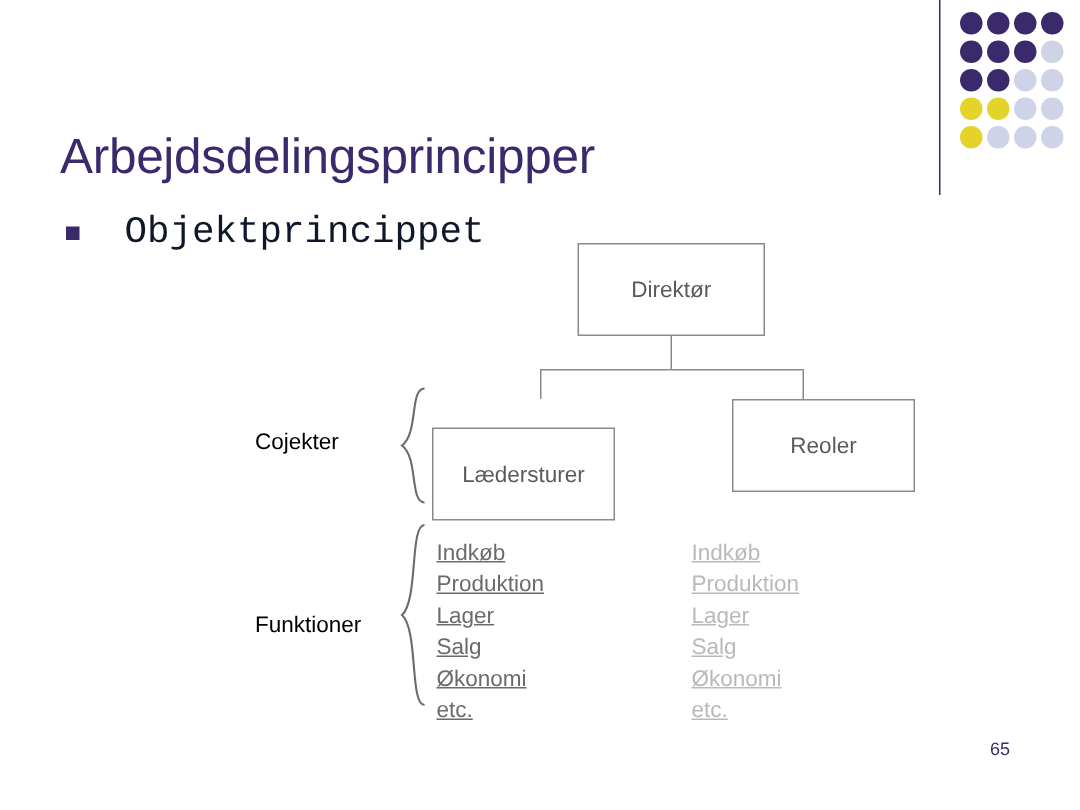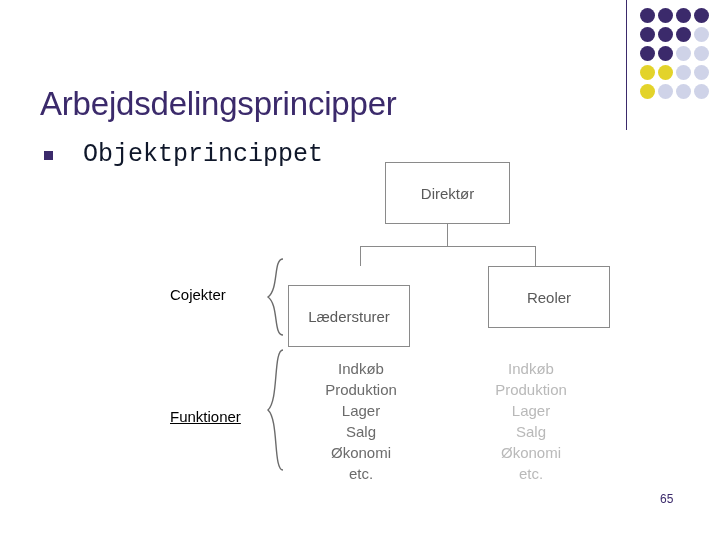--- a/index.html
+++ b/index.html
@@ -117,22 +117,22 @@
     color: #6b6b6b;
     font-size: 15px;
   }
   .brace svg { display: block; }
 
   .func-col {
     position: absolute;
     color: #6b6b6b;
     font-size: 15px;
     line-height: 21px;
-    text-align: center;
     width: 140px;
+    text-decoration: underline;
   }
   .func-col.faded { color: #b9b9b9; }
 
   
   .page-number {
     position: absolute;
     left: 660px;
     top: 492px;
     font-size: 12px;
     color: #3b2a6b;
@@ -204,21 +204,21 @@
 
   <div class="func-col faded" style="left:301px; top:218px;">
     <div>Indkøb</div>
     <div>Produktion</div>
     <div>Lager</div>
     <div>Salg</div>
     <div>Økonomi</div>
     <div>etc.</div>
   </div>
 
-  <div class="side-label" style="left:10px; top:268px;text-decoration:underline;">Funktioner</div>
+  <div class="side-label" style="left:10px; top:268px;">Funktioner</div>
 
   <div class="brace" style="left:105px; top:208px;">
     <svg width="22" height="125" viewBox="0 0 22 125">
       <path d="M18 2 C8 2, 14 52, 3 62 C14 72, 8 122, 18 122" fill="none" stroke="#6b6b6b" stroke-width="1.4"></path>
     </svg>
   </div>
 
 </div>
 
 <div class="page-number">65</div>

